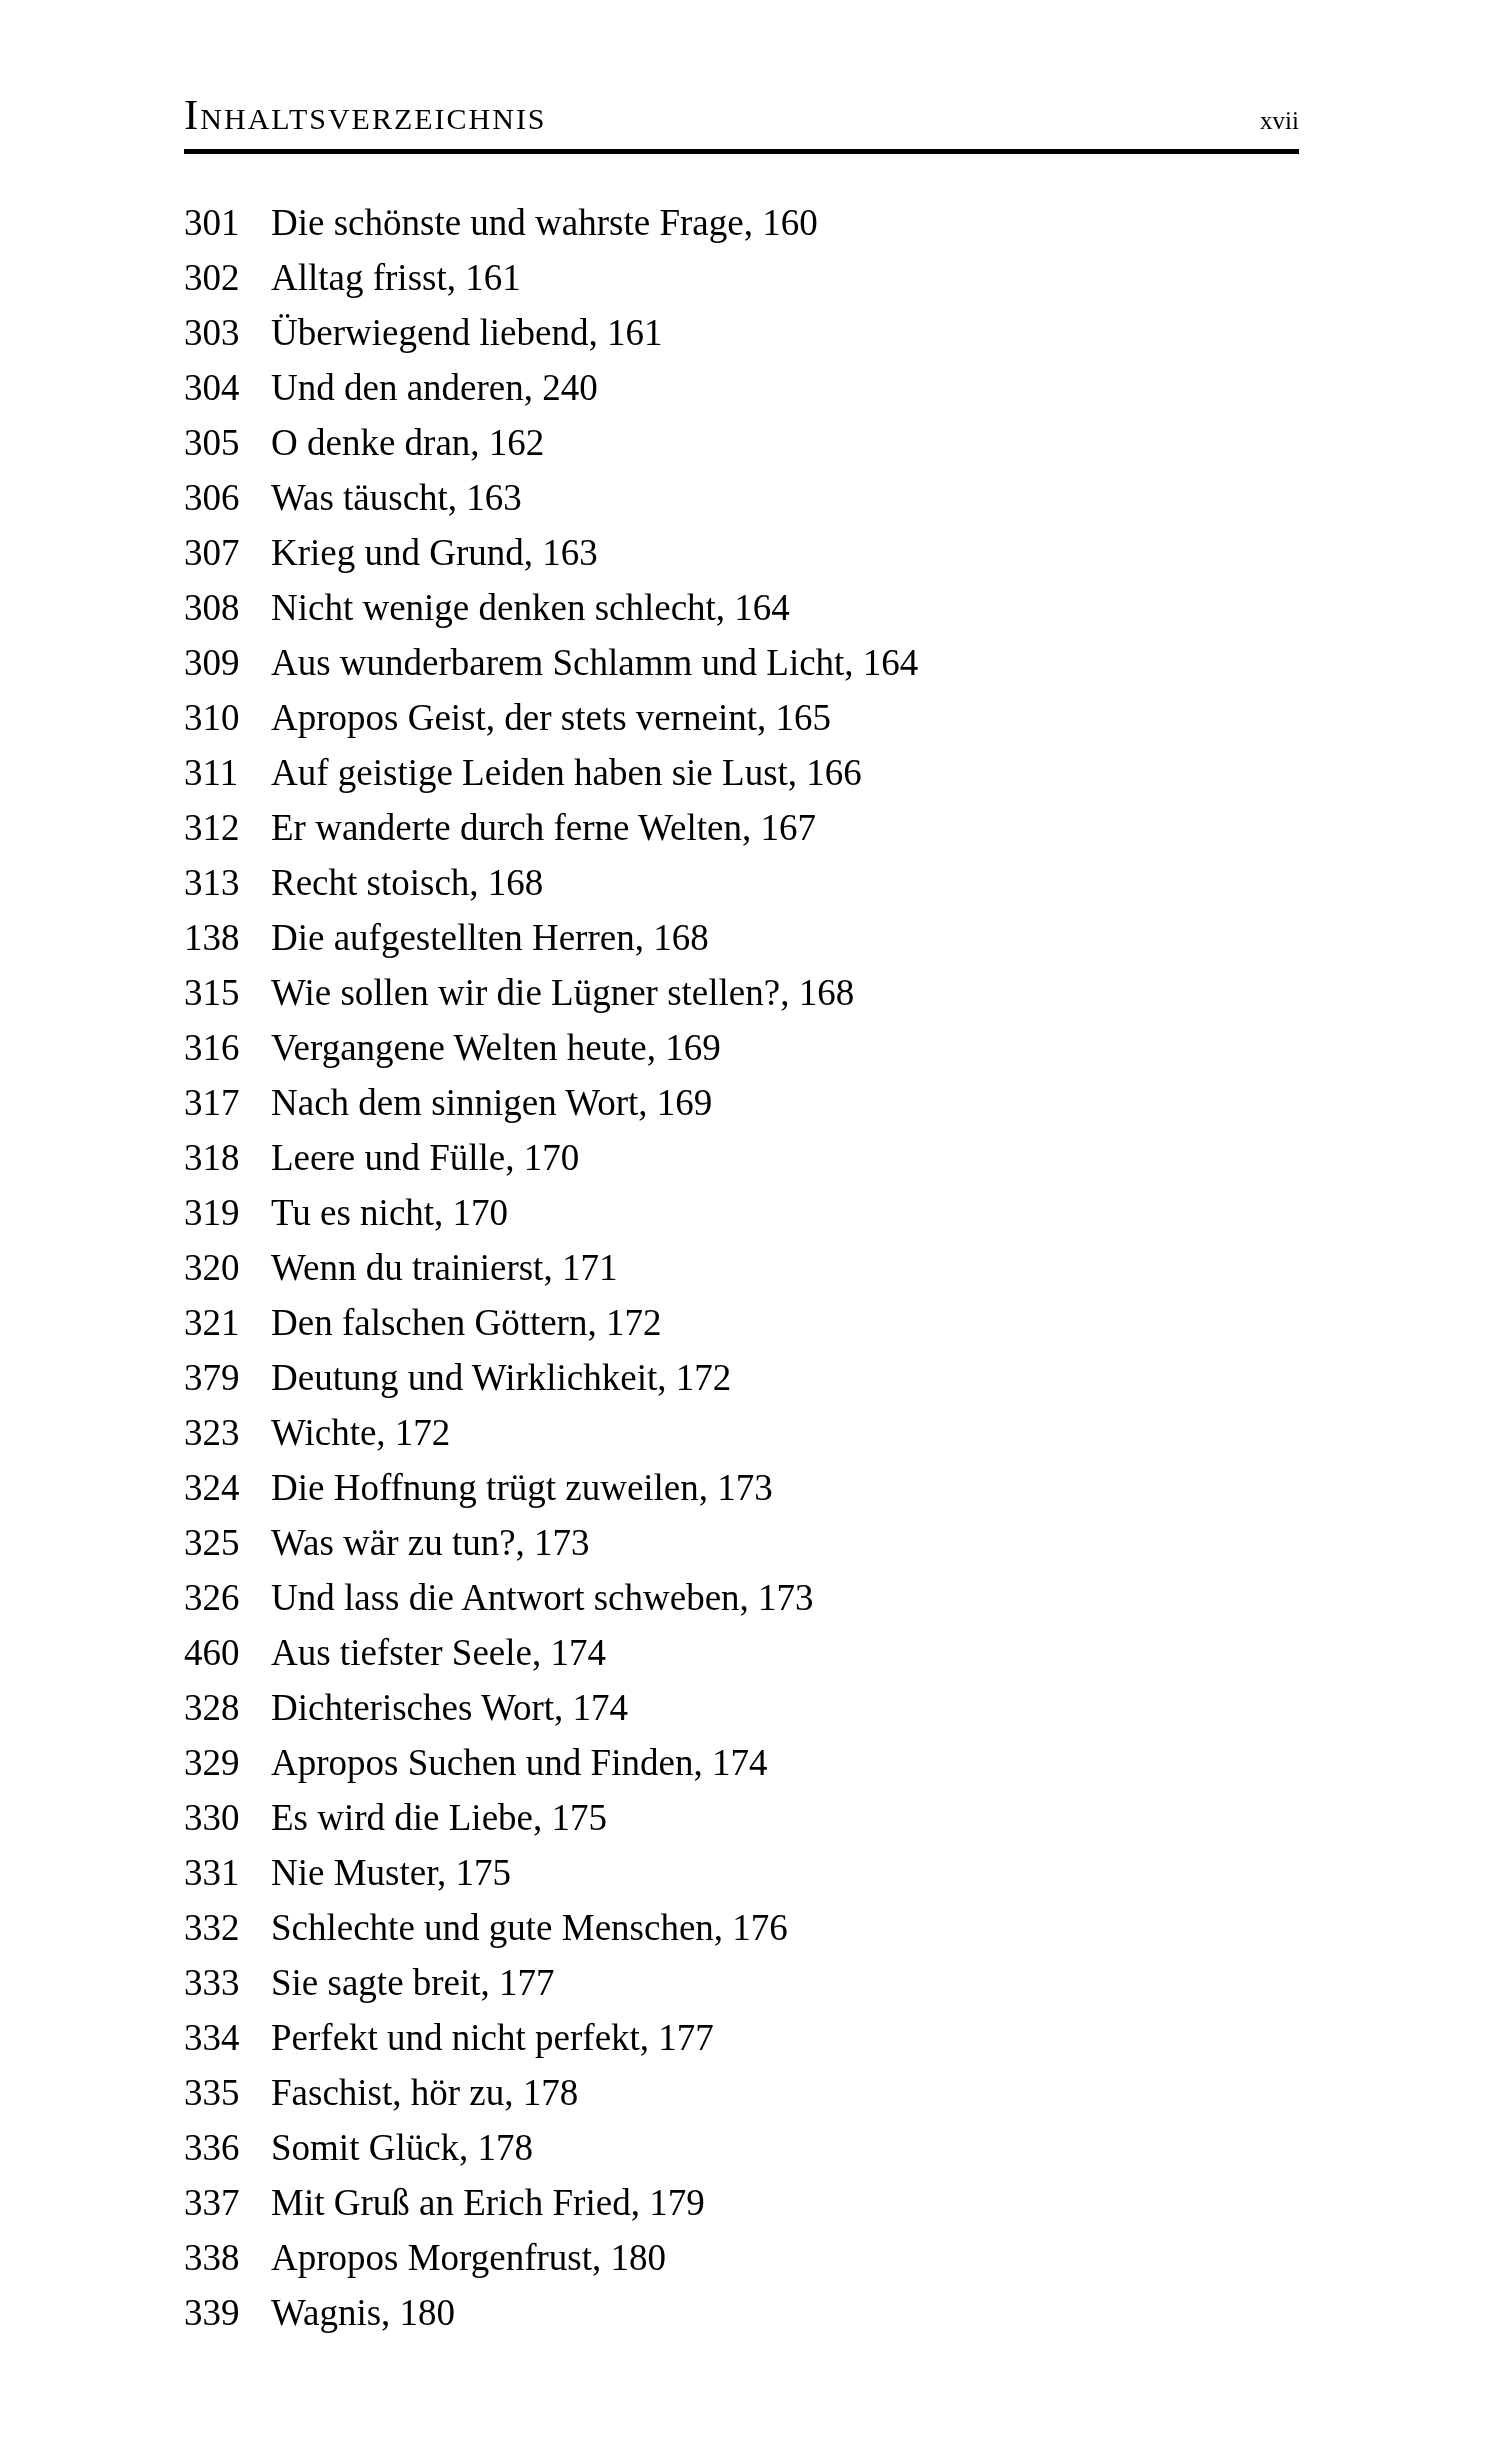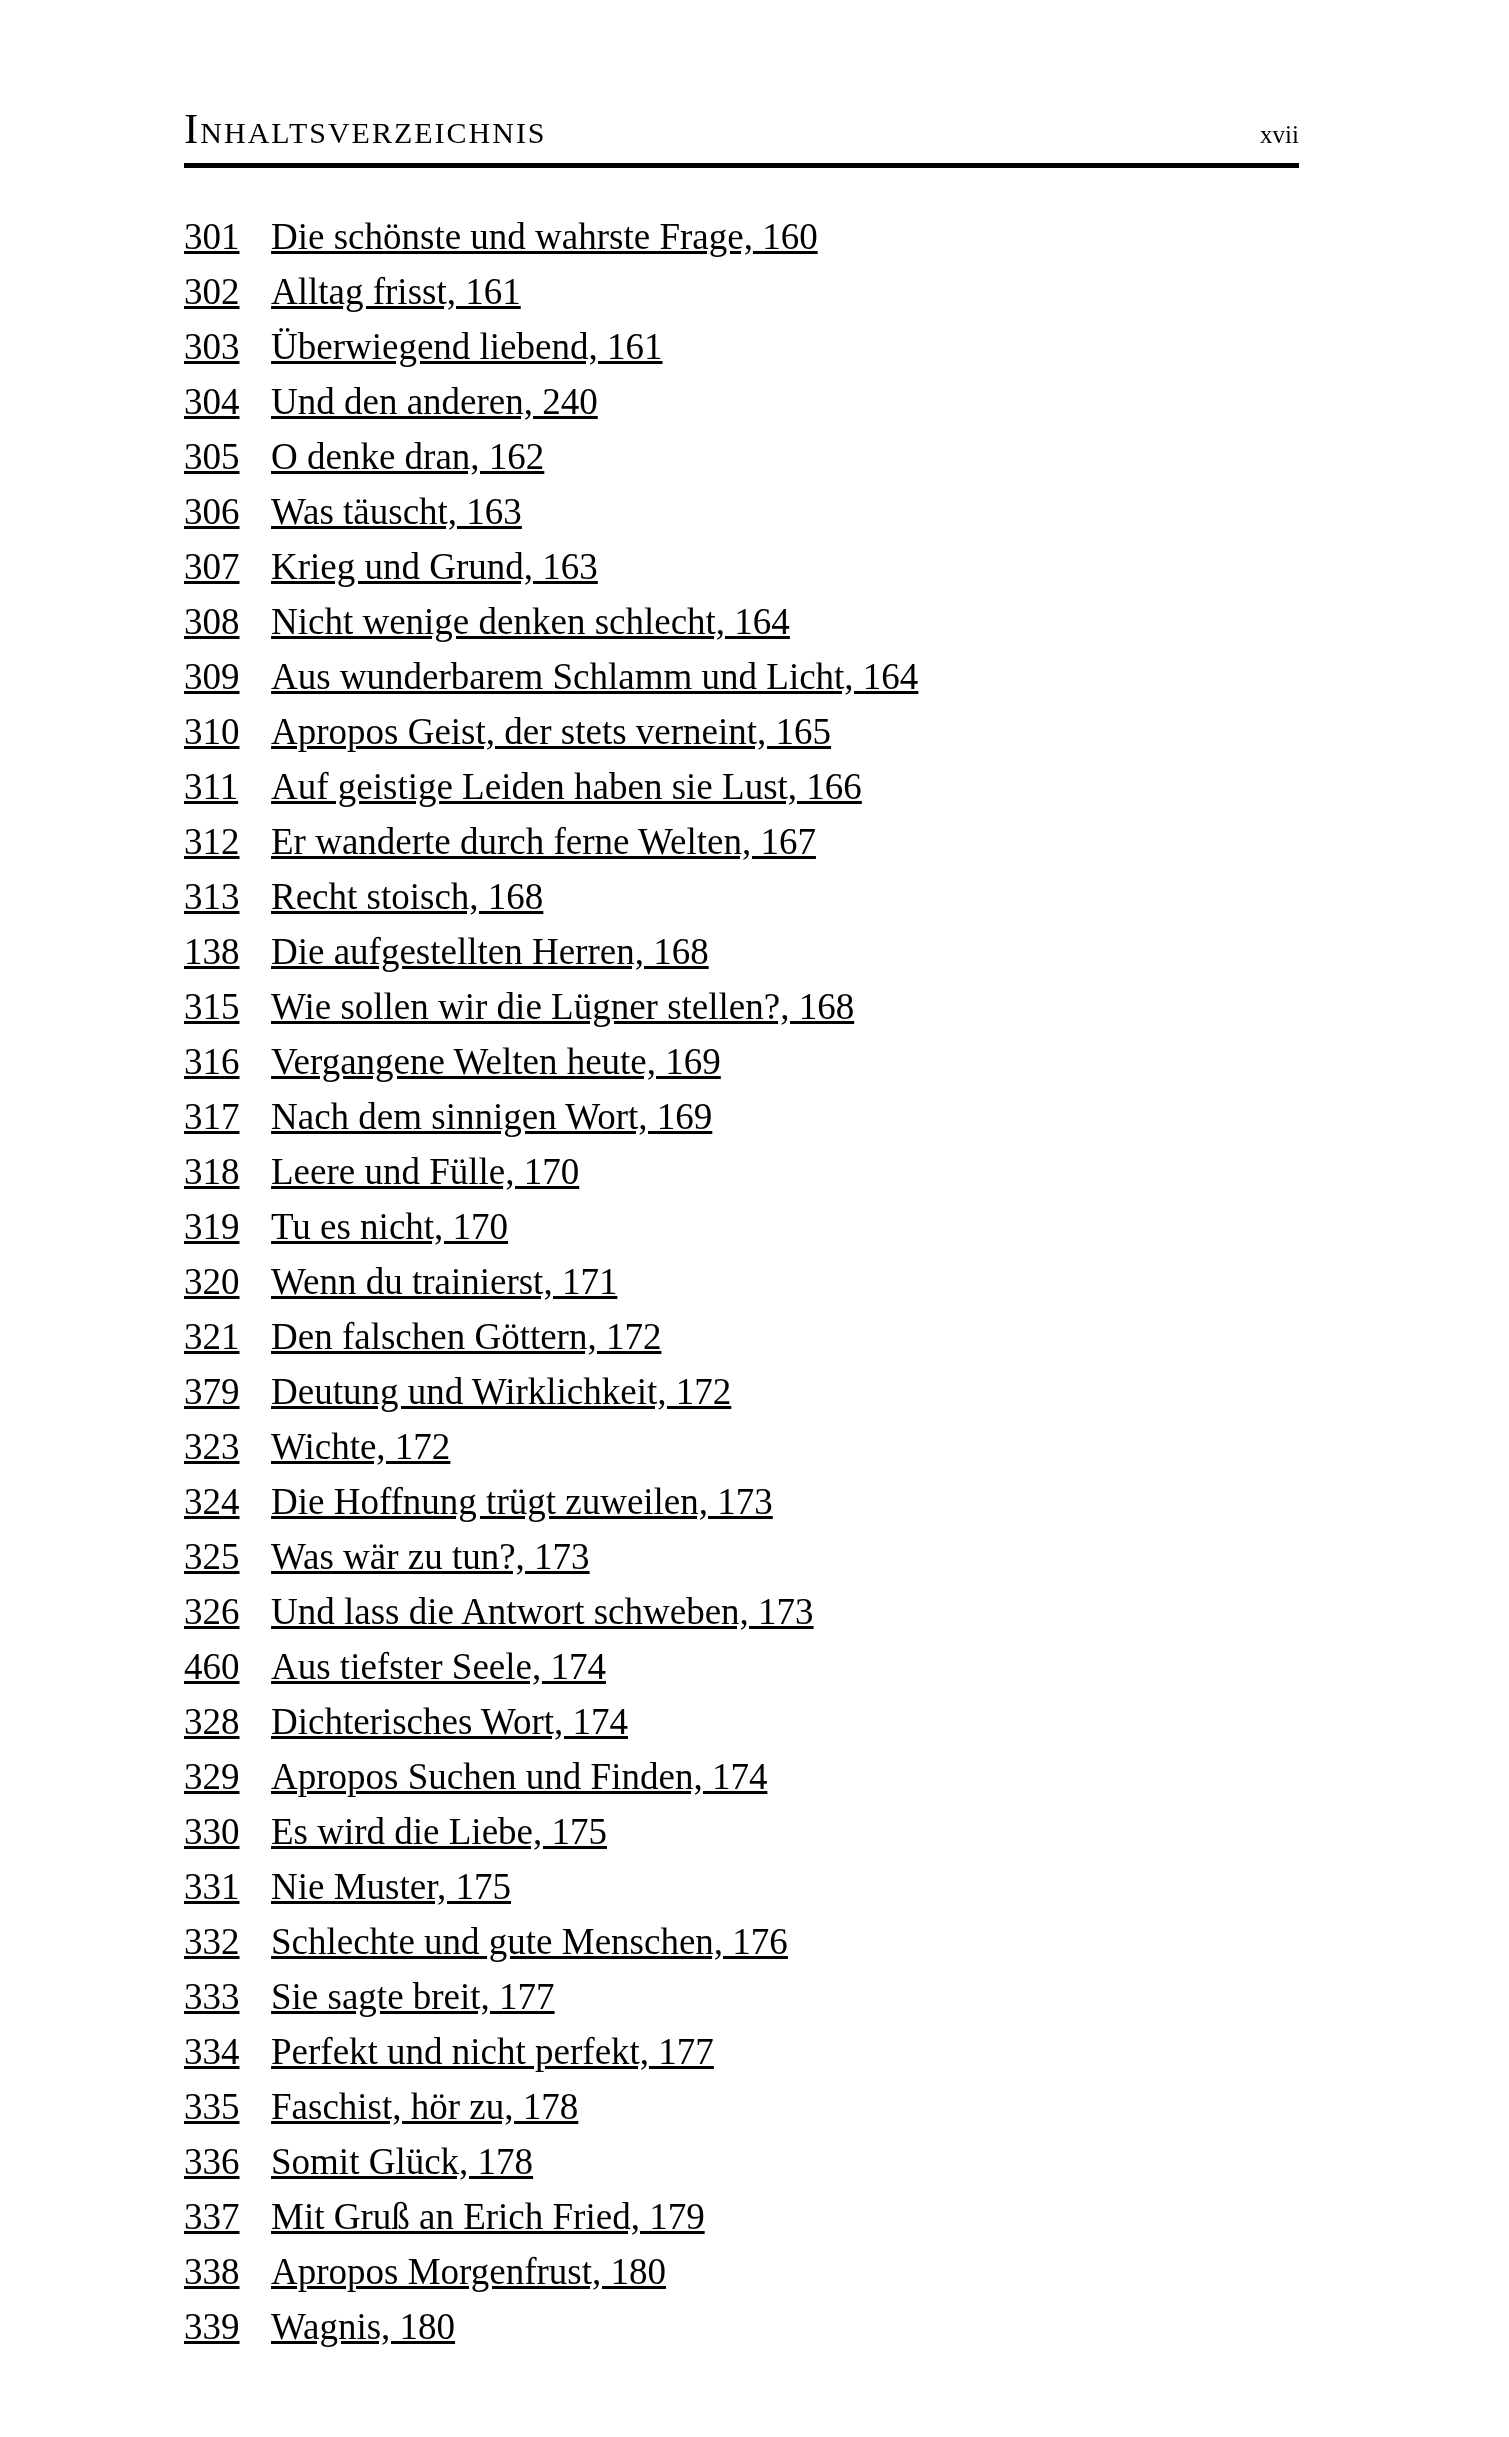--- a/index.html
+++ b/index.html
@@ -16,21 +16,21 @@
     width: 1509px;
     height: 2438px;
     background: #ffffff;
     color: #000000;
     font-family: "Liberation Serif", "DejaVu Serif", serif;
     overflow: hidden;
   }
   .content {
     position: absolute;
     left: 184px;
-    top: 107px;
+    top: 93px;
     width: 1115px;
   }
   .header-row {
     display: flex;
     justify-content: space-between;
     align-items: baseline;
   }
   .running-title {
     font-variant: small-caps;
     font-size: 43px;
@@ -50,21 +50,20 @@
   .toc {
     list-style: none;
     margin: 41px 0 0 0;
     padding: 0;
     font-size: 37px;
     line-height: 55px;
   }
   .toc-row {
     display: flex;
     align-items: flex-start;
-    text-decoration: underline;
   }
   .toc-num {
     flex: 0 0 87px;
     width: 87px;
   }
   .toc-title {
     flex: 1 1 auto;
     white-space: nowrap;
   }
 </style>

